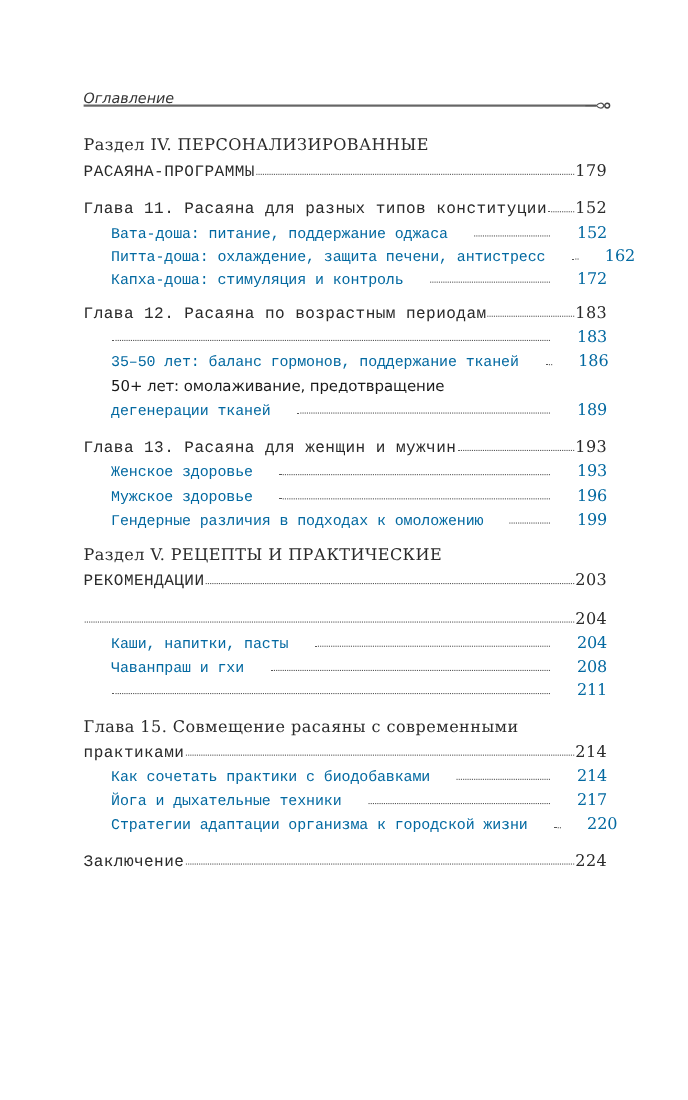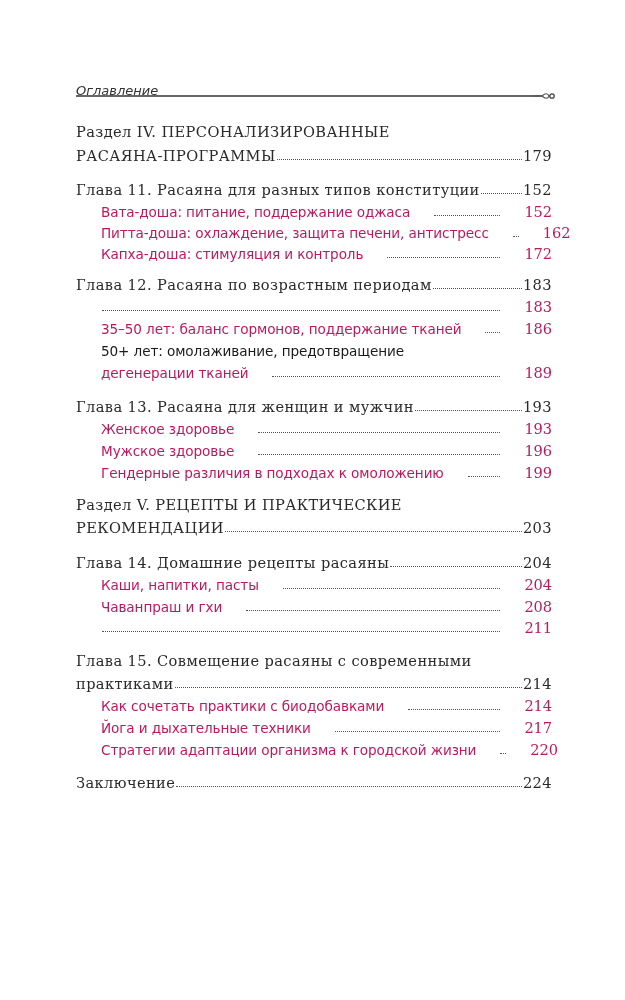--- a/index.html
+++ b/index.html
@@ -22,25 +22,25 @@
     }
     .toc { position: absolute; left: 76px; top: 0; width: 476px; }
     .entry {
       position: absolute; left: 0; width: 476px;
       display: flex; align-items: baseline; white-space: nowrap;
       font-size: 14.6px; line-height: 18px; letter-spacing: 0.15px;
     }
     .entry.top { font-family: "DejaVu Serif", serif; color: #2a2a2a; letter-spacing: 0.4px; }
     .entry.sub {
       left: 25px; width: 451px;
-      font-family: "DejaVu Sans", sans-serif; font-size: 13.6px; color: #be185d;
+      font-family: "DejaVu Sans", sans-serif; font-size: 13.6px; color: #0369a1;
       letter-spacing: -0.1px;
       gap: 23px;
     }
-    .entry .t { flex: 0 0 auto; }
+    .entry .t { flex: 0 0 auto; font-family: Liberation Mono, monospace; }
     .entry .dots {
       flex: 1 1 auto; overflow: hidden; margin: 0 1px;
       border-bottom: 1.5px dotted #555; height: 0; position: relative; top: -1px;
       min-width: 6px;
     }
     .entry .p { flex: 0 0 auto; }
     .entry.sub .p { font-family: "DejaVu Serif", serif; font-size: 14.6px; }
     .firstline {
       position: absolute; left: 0; white-space: nowrap; font-size: 14.6px; line-height: 18px;
       letter-spacing: 0.4px; color: #2a2a2a;
@@ -133,21 +133,20 @@
   </div>
 
   <div class="firstline" style="top:496px">Раздел V. РЕЦЕПТЫ И ПРАКТИЧЕСКИЕ</div>
   <div class="entry top" style="top:519px">
     <span class="t">РЕКОМЕНДАЦИИ</span>
     <span class="dots"></span>
     <span class="p">203</span>
   </div>
 
   <div class="entry top" style="top:554px">
-    <span class="t">Глава 14. Домашние рецепты расаяны</span>
     <span class="dots"></span>
     <span class="p">204</span>
   </div>
   <div class="entry sub" style="top:576px">
     <span class="t">Каши, напитки, пасты</span>
     <span class="dots"></span>
     <span class="p">204</span>
   </div>
   <div class="entry sub" style="top:598px">
     <span class="t">Чаванпраш и гхи</span>

